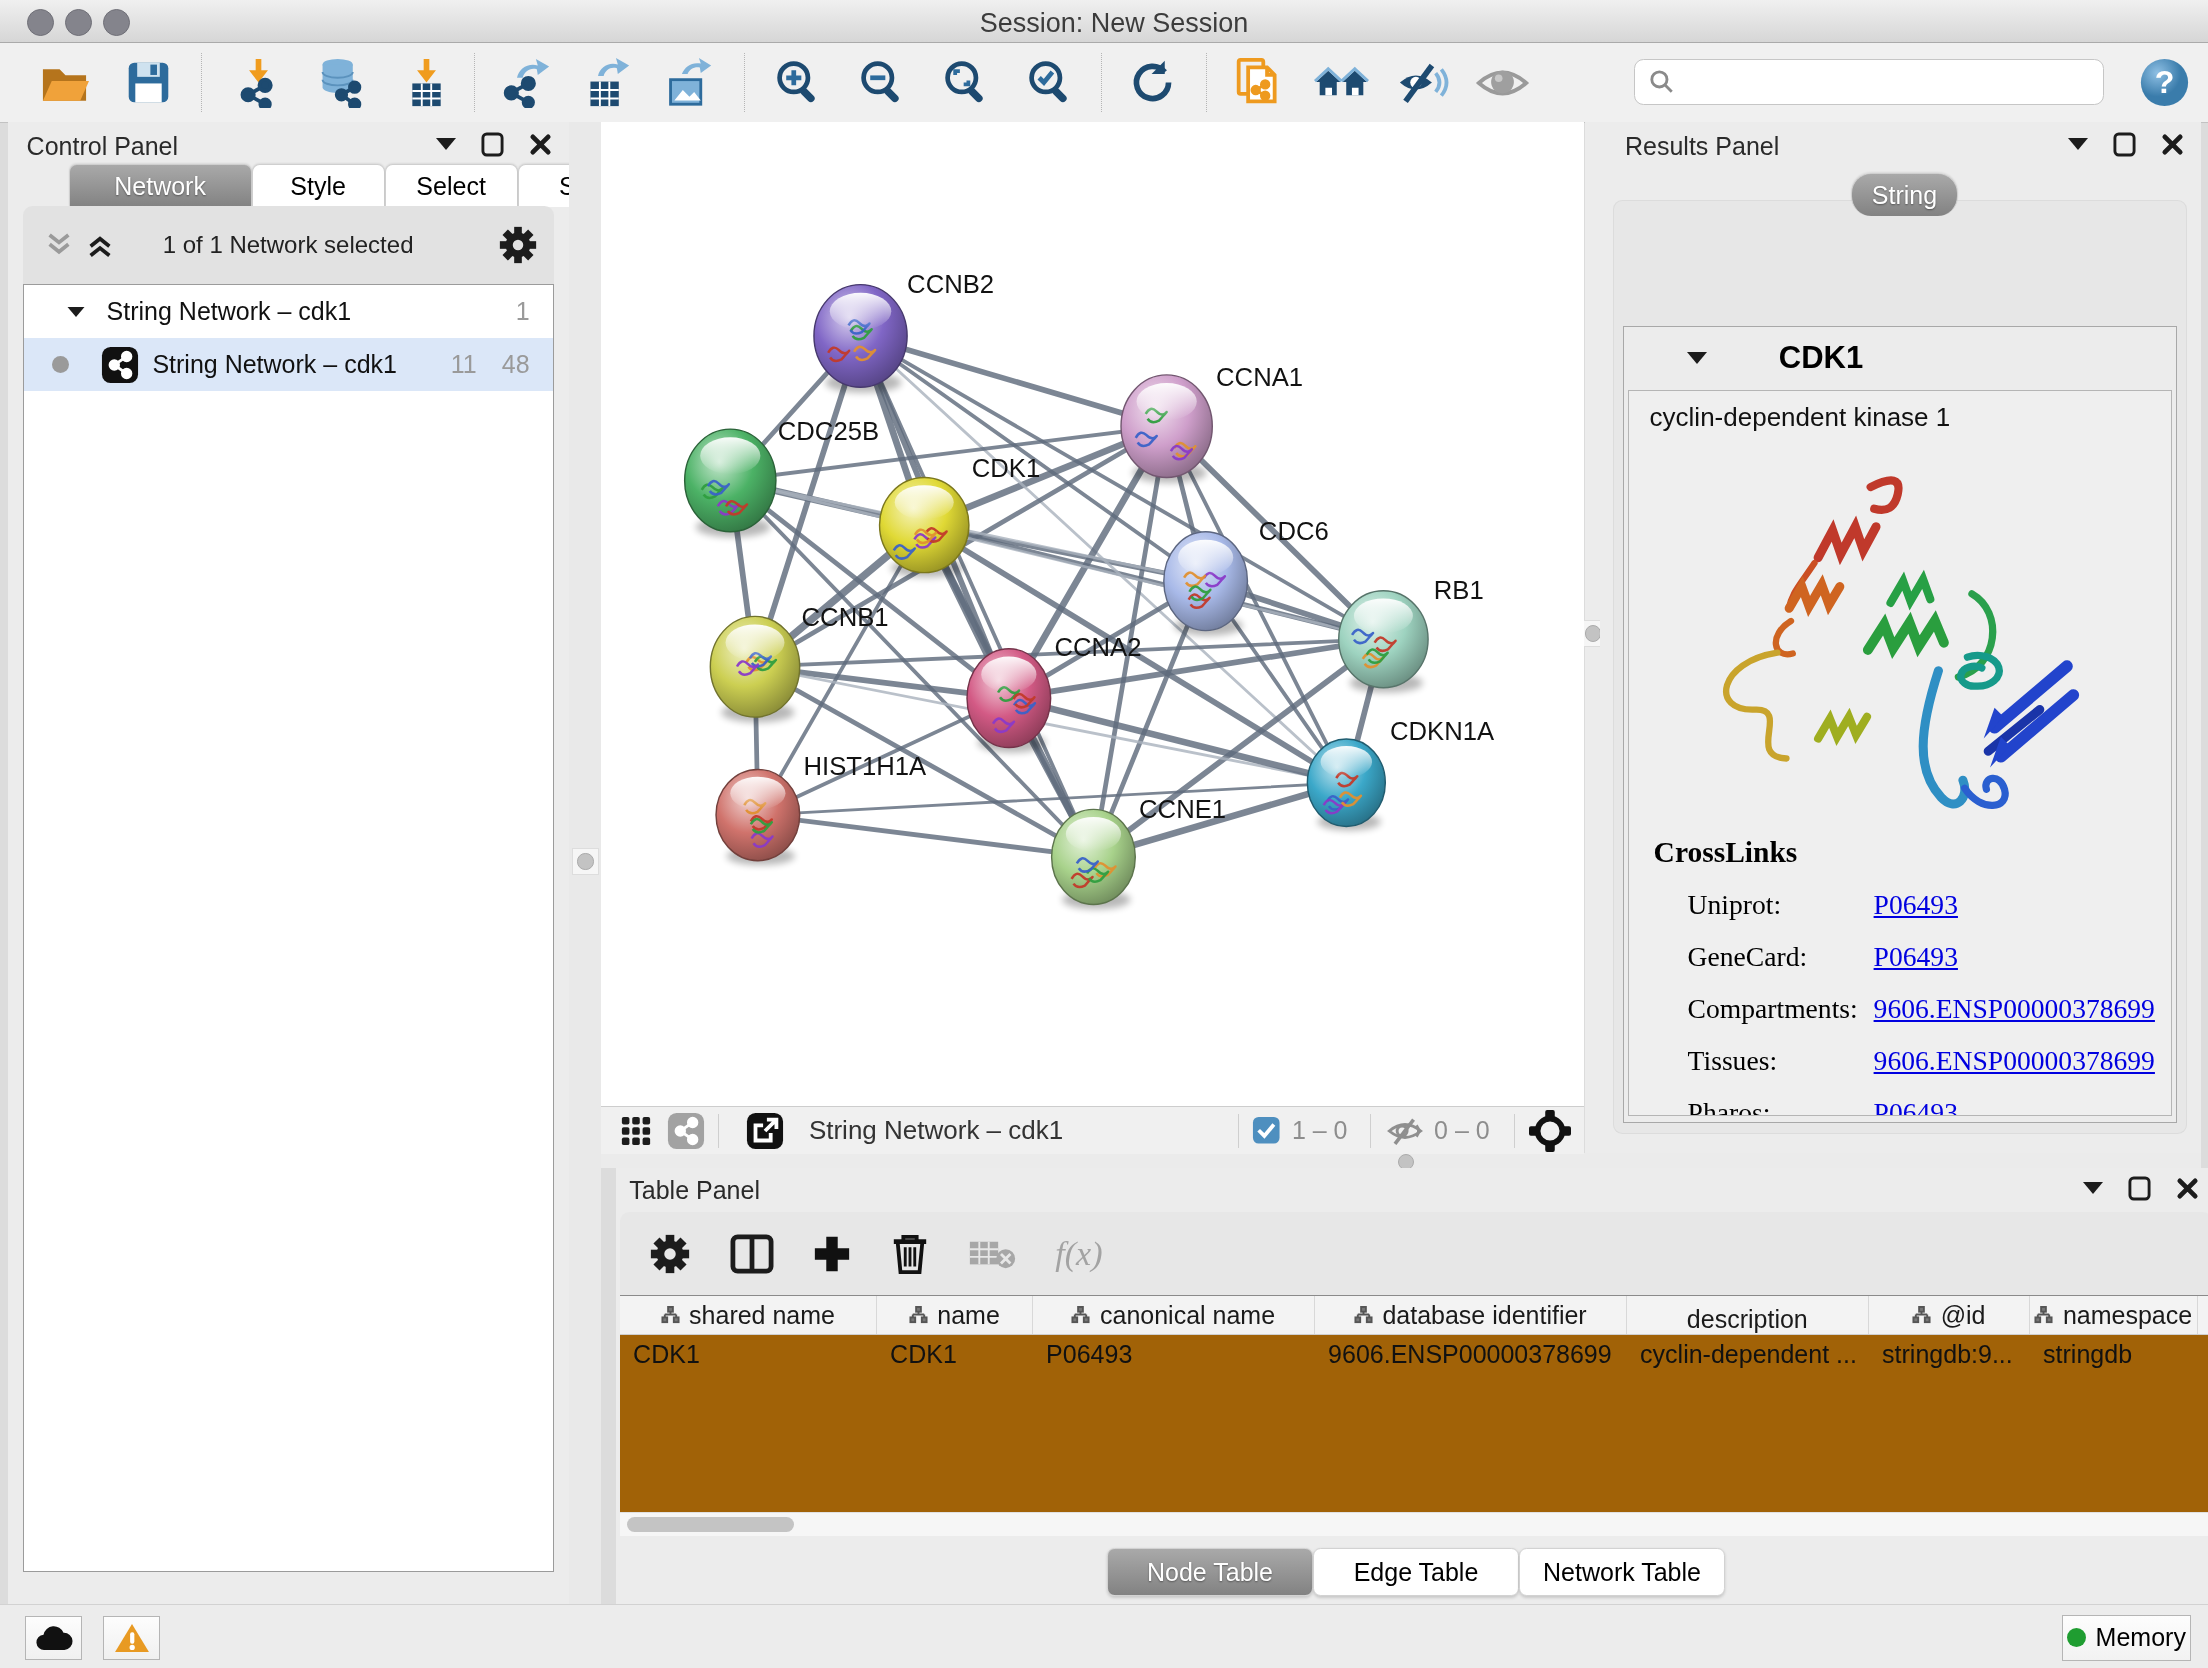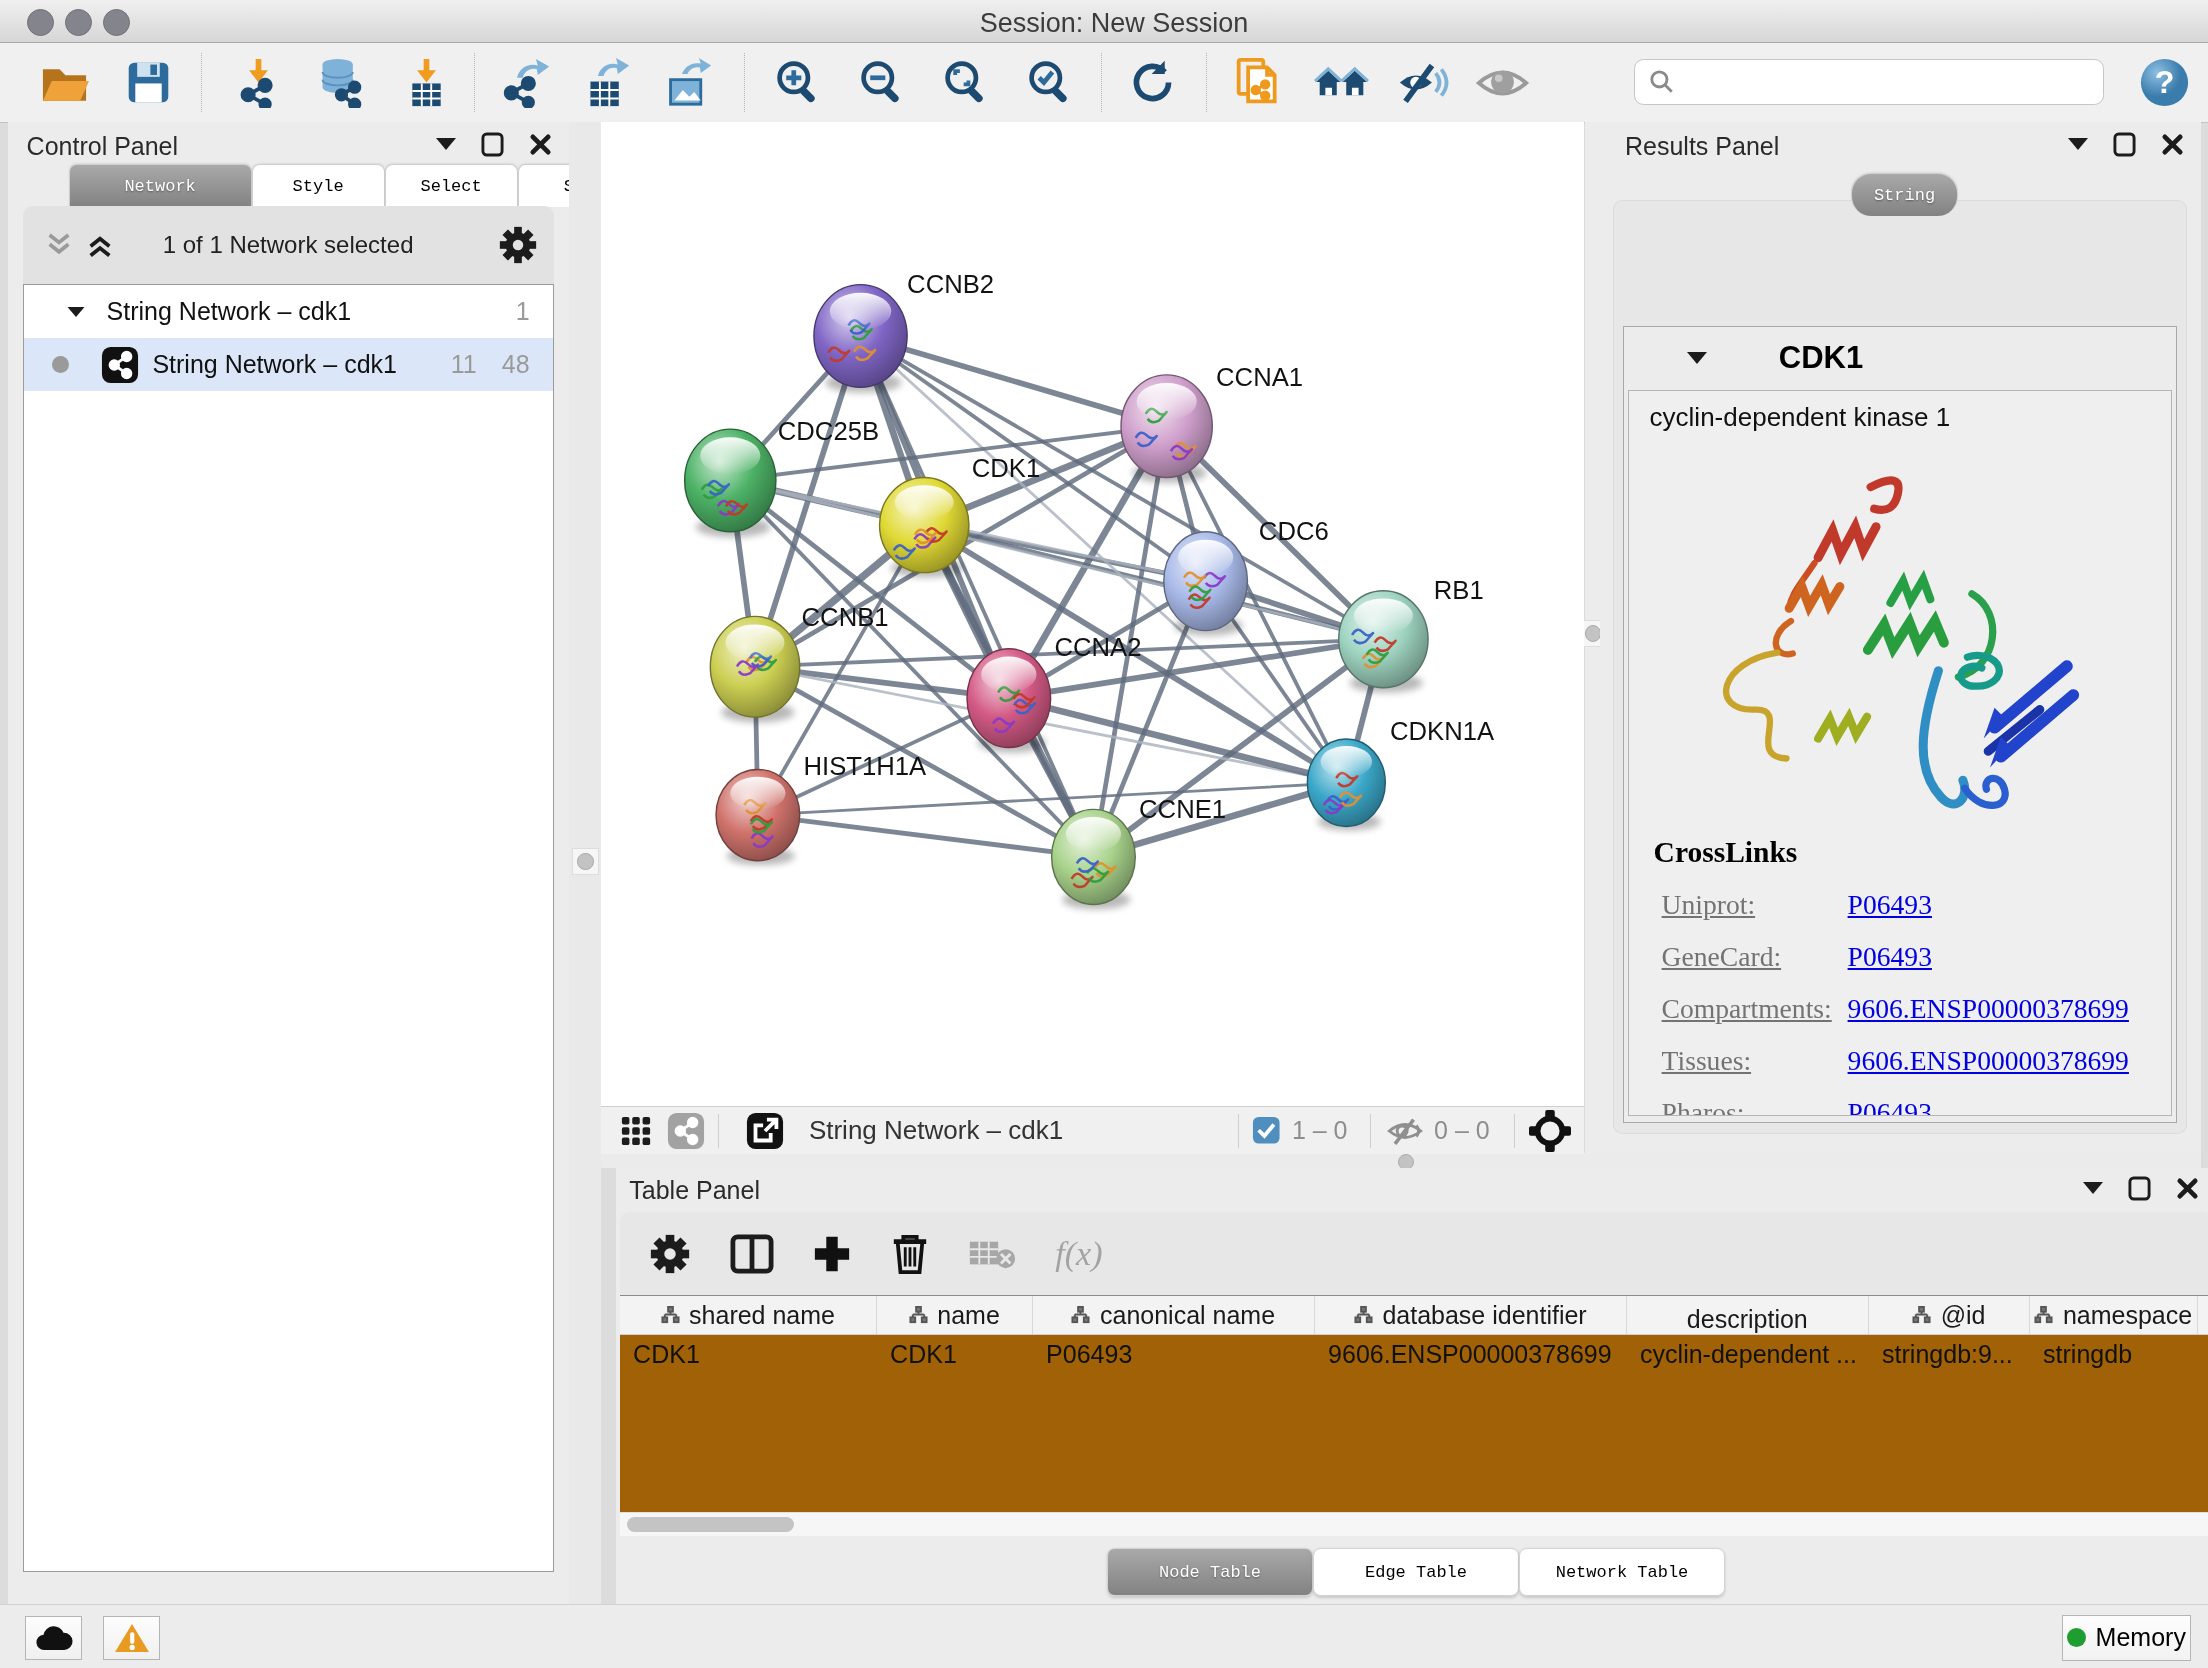--- a/index.html
+++ b/index.html
@@ -20,22 +20,22 @@
               border:1px solid #c6c6c6;border-radius:9.5px;display:flex;align-items:center;}
   #search-input{border:none;outline:none;font-size:25px;flex:1;background:transparent;height:38px;}
   
   .panel-title{font-size:25px;color:#2a2a2a;}
   .ph-icons{position:absolute;right:17px;top:9.5px;display:flex;gap:25px;align-items:center;}
   .tri-down{width:0;height:0;border-left:10.5px solid transparent;border-right:10.5px solid transparent;
             border-top:12.4px solid #1c1c1c;}
   
   #control-panel{left:7.6px;top:122px;width:561px;height:1482px;background:#ececec;}
   .cp-tab,.rt-tab,.bt-tab{height:42px;display:flex;align-items:center;justify-content:center;
-      font-size:17px;background:#fff;border:1px solid #cfcfcf;border-bottom:none;
-      border-radius:7.6px 7.6px 0 0;box-shadow:0 -1px 1.9px rgba(0,0,0,.08);font-family:Liberation Mono, monospace;}
+      font-size:25px;background:#fff;border:1px solid #cfcfcf;border-bottom:none;
+      border-radius:7.6px 7.6px 0 0;box-shadow:0 -1px 1.9px rgba(0,0,0,.08);}
   .tab-sel{background:linear-gradient(#a9a9a9,#828282)!important;color:#fff;text-shadow:0 1px 1.9px rgba(0,0,0,.4);}
   #cp-tabs{position:absolute;left:61px;top:42px;display:flex;}
   #cp-container{position:absolute;left:15px;top:84px;width:531px;bottom:32px;}
   #cp-subbar{height:78px;background:#e2e2e2;border-radius:9.5px 9.5px 0 0;position:relative;
              display:flex;align-items:center;}
   #cp-selection-status{position:absolute;left:0;right:0;text-align:center;font-size:24px;color:#222;}
   #cp-list{position:absolute;left:0;right:0;top:78px;bottom:0;background:#fff;border:1.9px solid #9b9b9b;}
   .tree-row{position:relative;height:53px;display:flex;align-items:center;font-size:25px;color:#111;}
   .row-selected{background:#dbe7f8;}
   .count{color:#9a9a9a;}
@@ -61,21 +61,21 @@
           border:1px solid #c6c6c6;border-radius:8.6px;font-size:26px;display:flex;align-items:center;
           justify-content:center;box-shadow:0 1.9px 2.9px rgba(0,0,0,.18);}
   #rp-card{position:absolute;left:9.5px;top:126px;width:552px;height:795px;border:1.9px solid #a8a8a8;background:#ececec;}
   #rp-card-header{height:61px;display:flex;align-items:center;}
   #rp-protein-name{font-size:31px;font-weight:bold;margin-left:72px;}
   #rp-card-body{position:absolute;left:3.8px;top:63px;right:3.8px;bottom:5.7px;border:1px solid #b5b5b5;background:#efefef;overflow:hidden;}
   #rp-desc{font-size:26px;margin:11.4px 0 0 21px;color:#111;}
   #crosslinks{position:absolute;left:25px;top:445px;font-family:"Liberation Serif",serif;}
   #crosslinks-heading{font-size:29.5px;font-weight:bold;color:#000;}
   .cl-row{display:flex;margin-top:20px;font-size:27.6px;}
-  .cl-label{width:186px;margin-left:8px;color:#737373;text-decoration:underline;}
+  .cl-label{width:186px;margin-left:34px;color:#000000;}
   .cl-value{color:#0000e0;text-decoration:underline;}
   
   #table-panel{left:616px;top:1168px;width:1585px;height:436px;background:#ececec;padding-left:15px;}
   #tp-toolbar{position:absolute;left:3.8px;top:44px;right:3.8px;height:84px;background:#e7e7e7;
               border-radius:9.5px 9.5px 0 0;display:flex;align-items:center;gap:38px;padding-left:28.5px;box-sizing:border-box;}
   #tp-table{position:absolute;left:3.8px;top:127px;right:3.8px;height:217px;background:#a16207;border-top:1.9px solid #8a8a8a;overflow:hidden;}
   #tp-header{display:flex;height:38px;background:#f3f3f3;border-bottom:1px solid #cfcfcf;}
   .th{display:flex;align-items:center;justify-content:center;gap:9.5px;font-size:25px;color:#1a1a1a;
       border-right:1px solid #d8d8d8;box-sizing:border-box;overflow:hidden;white-space:nowrap;flex:none;}
   .tr{display:flex;height:38px;}

